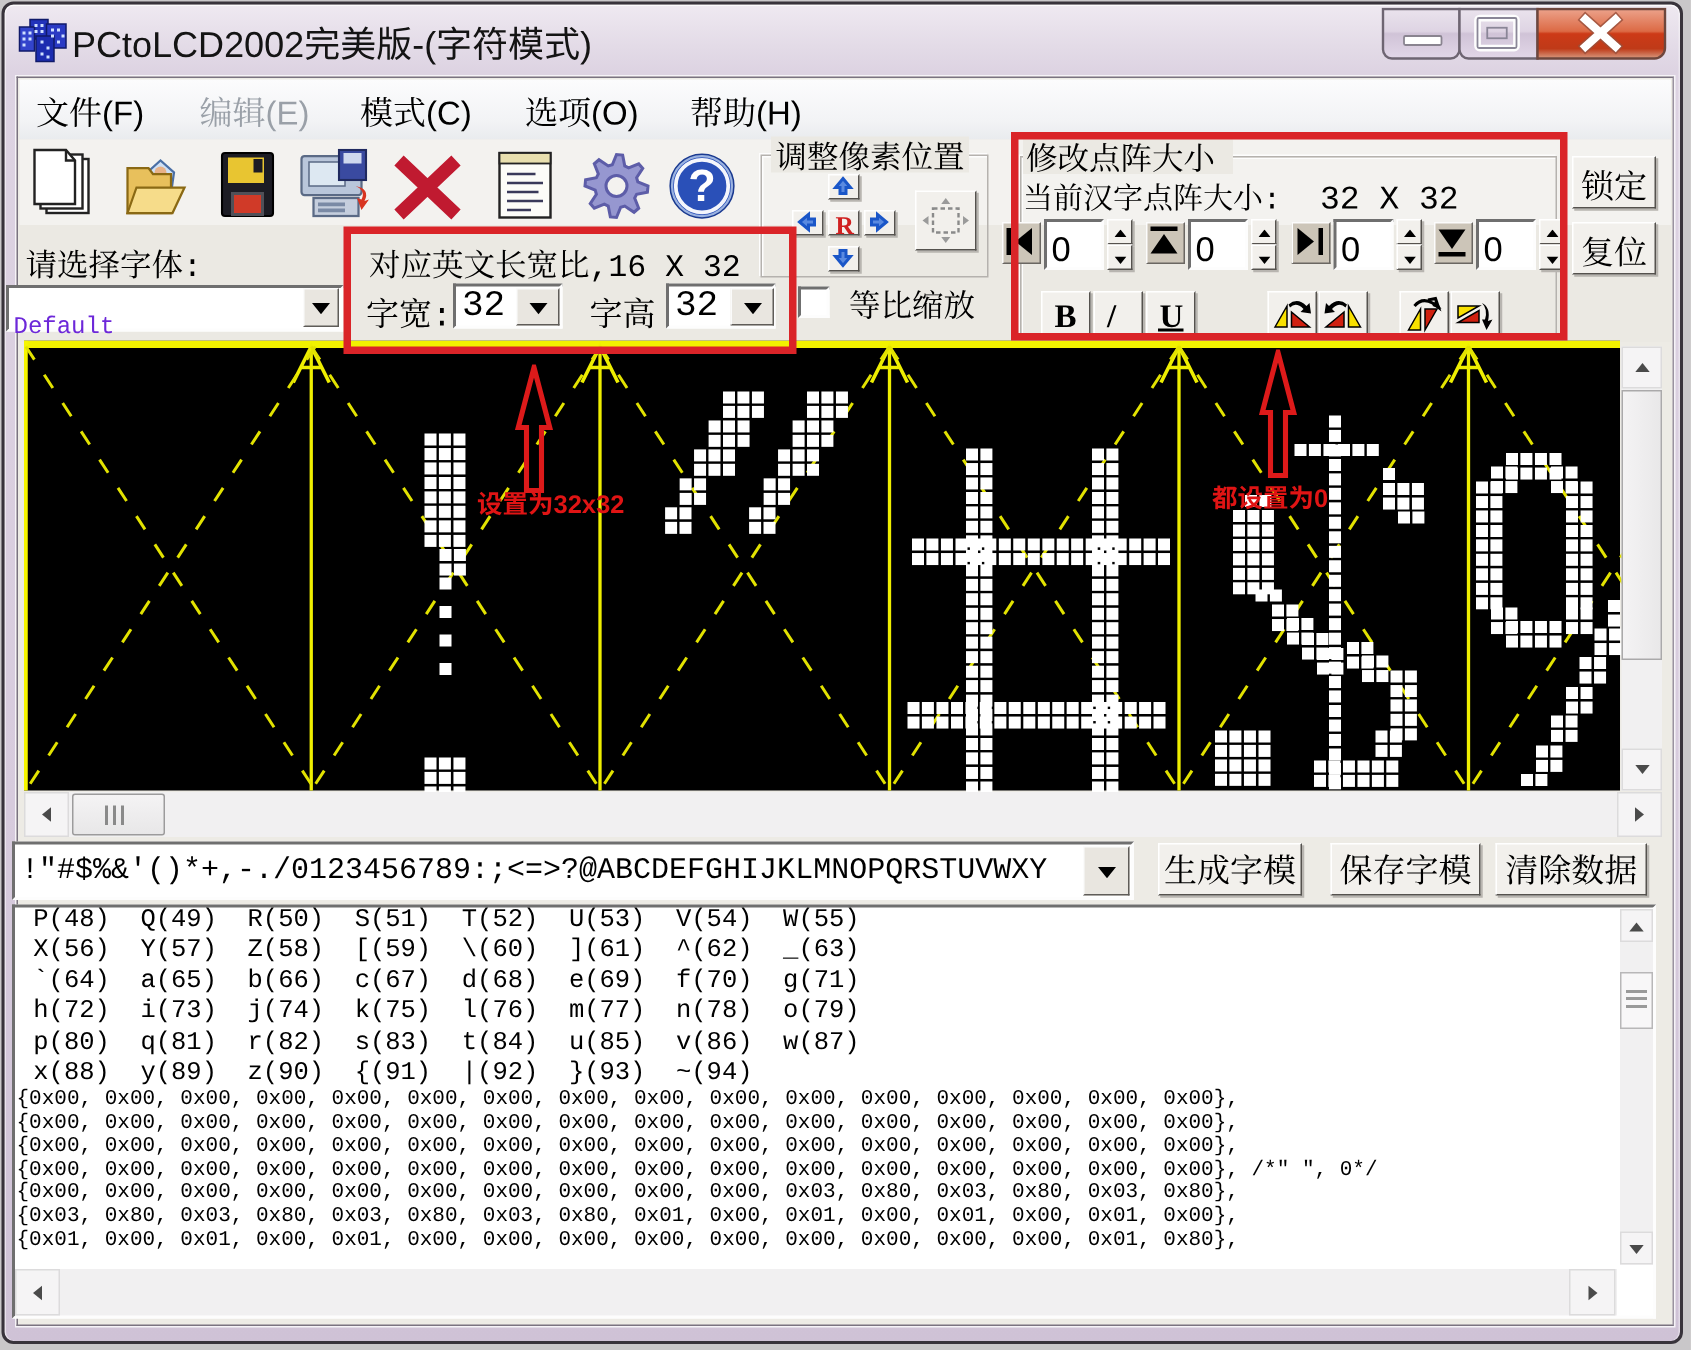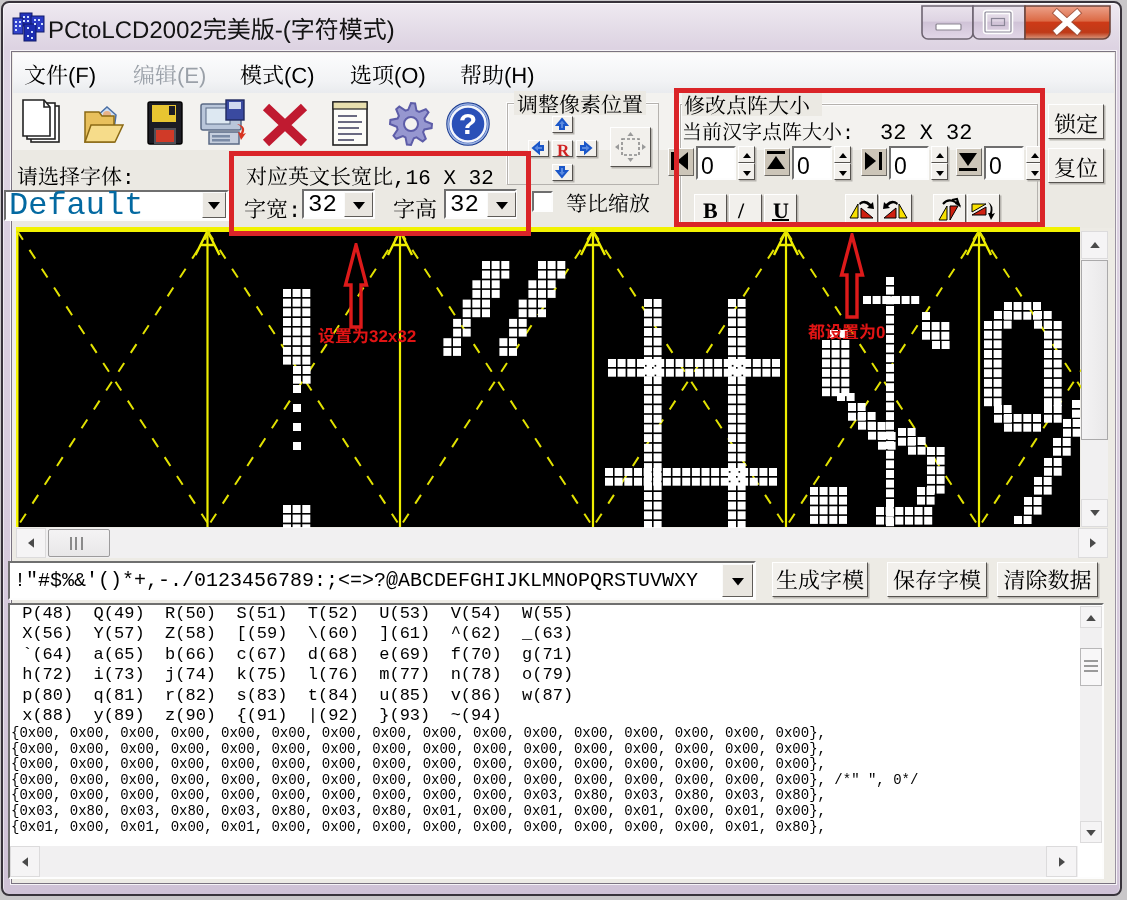--- a/index.html
+++ b/index.html
@@ -119,21 +119,21 @@
 <path d="M419.0 26.0 L418.6 30.1 L411.4 31.5 L410.1 34.1 L412.8 40.8 L409.7 43.5 L403.5 39.4 L400.8 40.2 L398.0 47.0 L393.9 46.6 L392.5 39.4 L389.9 38.1 L383.2 40.8 L380.5 37.7 L384.6 31.5 L383.8 28.8 L377.0 26.0 L377.4 21.9 L384.6 20.5 L385.9 17.9 L383.2 11.2 L386.3 8.5 L392.5 12.6 L395.2 11.8 L398.0 5.0 L402.1 5.4 L403.5 12.6 L406.1 13.9 L412.8 11.2 L415.5 14.3 L411.4 20.5 L412.2 23.2 Z M405.0 26 A7 7 0 1 0 391 26 A7 7 0 1 0 405 26 Z" fill="#9697d0" stroke="#5d5da8" stroke-width="2" fill-rule="evenodd"></path>
 
 <g>
 <circle cx="455" cy="26" r="21" fill="#2a50b8" stroke="#1a3a90" stroke-width="1.5"></circle>
 <circle cx="455" cy="26" r="17.5" fill="none" stroke="#ffffff" stroke-width="2.5" opacity="0.95"></circle>
 <circle cx="455" cy="26" r="20" fill="none" stroke="#9ab2e0" stroke-width="1.5"></circle>
 <text x="455" y="36" font-family="Liberation Sans" font-size="30" font-weight="bold" fill="#fff" text-anchor="middle">?</text>
 </g>
 </svg>
 <div style="position:absolute;left:4px;top:190px;width:225px;height:31px;background:#fff;border:2px solid;border-color:#6f6f6f #fdfdfd #fdfdfd #6f6f6f;"></div>
-<div style="position:absolute;left:9px;top:191px;width:190px;height:24px;font-family:'Liberation Mono';font-size:32px;line-height:24px;color:#0369a1;padding-top:3px;">Default</div>
+<div style="position:absolute;left:9px;top:191px;width:190px;height:24px;font-family:'Liberation Mono';font-size:16px;line-height:24px;color:#6d28d9;padding-top:15px;">Default</div>
 <div style="position:absolute;left:202px;top:192px;width:24px;height:26px;background:#e9e6e0;border:1.5px solid;border-color:#fbfbfb #5f5c58 #5f5c58 #fbfbfb;"></div>
 <svg width="14" height="9" viewBox="0 0 14 9" style="position:absolute;left:207.0px;top:201.0px">
     <path d="M1 1 h12 l-6 7.5 z" fill="#000"></path>
   </svg>
 <div style="position:absolute;left:302px;top:189px;width:73px;height:30px;background:#fff;border:2px solid;border-color:#6f6f6f #fdfdfd #fdfdfd #6f6f6f;"></div>
 <div style="position:absolute;left:308px;top:190px;width:36px;height:22px;font-family:'Liberation Mono';font-size:24px;line-height:22px;padding-top:4px;">32</div>
 <div style="position:absolute;left:344px;top:192px;width:29px;height:25px;background:#e9e6e0;border:1.5px solid;border-color:#fbfbfb #5f5c58 #5f5c58 #fbfbfb;"></div>
 <svg width="14" height="9" viewBox="0 0 14 9" style="position:absolute;left:351.5px;top:200.5px">
     <path d="M1 1 h12 l-6 7.5 z" fill="#000"></path>
   </svg>

